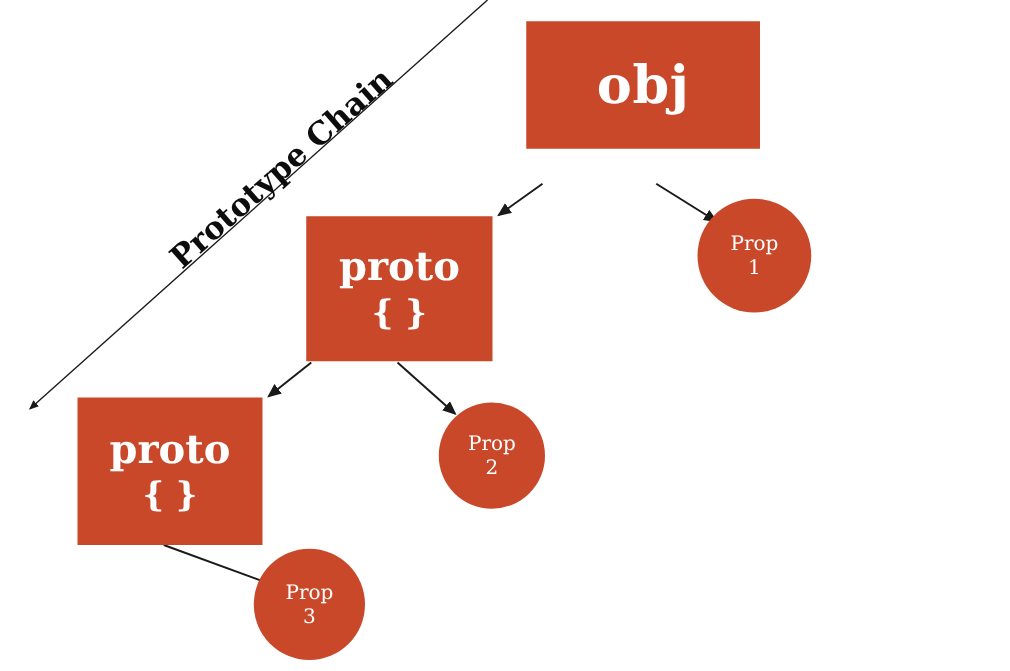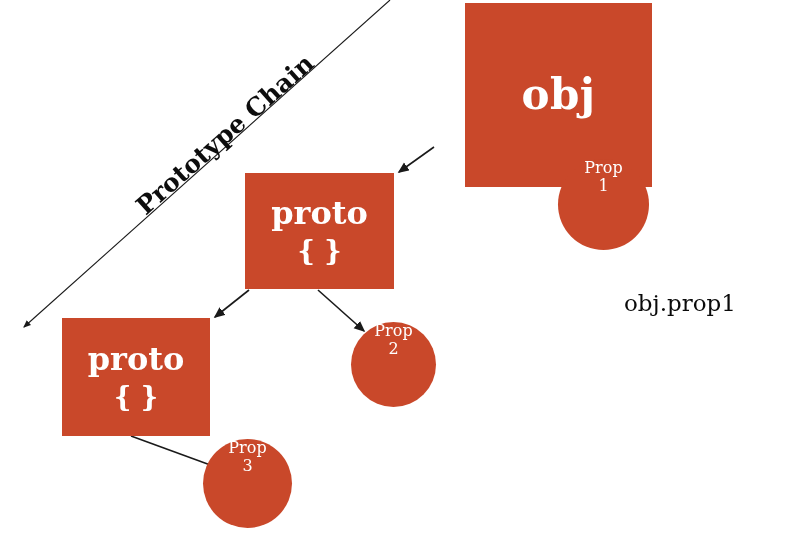--- a/index.html
+++ b/index.html
@@ -37,32 +37,31 @@
     line-height: 1.05;
     box-sizing: border-box;
   }
   .node-circle {
     position: absolute;
     background: #c9482a;
     border-radius: 50%;
     display: flex;
     flex-direction: column;
     align-items: center;
-    justify-content: flex-start;
+    justify-content: center;
     color: #ffffff;
     font-family: "DejaVu Serif", serif;
     line-height: 1.15;
     box-sizing: border-box;
   }
   #obj-box {
     left: 421px;
-    top: 3px;
+    top: 17px;
     width: 187px;
-    height: 184px;
-    margin-left: 44px;
+    height: 102px;
   }
   #obj-box .node-title {
     font-size: 42px;
     font-weight: bold;
     letter-spacing: 0.5px;
   }
   #proto-box-1 {
     left: 245px;
     top: 173px;
     width: 149px;
@@ -188,16 +187,15 @@
     <span class="node-title">Prop</span>
     <span class="node-sub">2</span>
   </div>
 
   <div id="prop-3" class="node-circle">
     <span class="node-title">Prop</span>
     <span class="node-sub">3</span>
   </div>
 
   <div id="expr-list">
-    <div class="expr-item">obj.prop1</div>
   </div>
 
 </div>
 
 </body></html>

